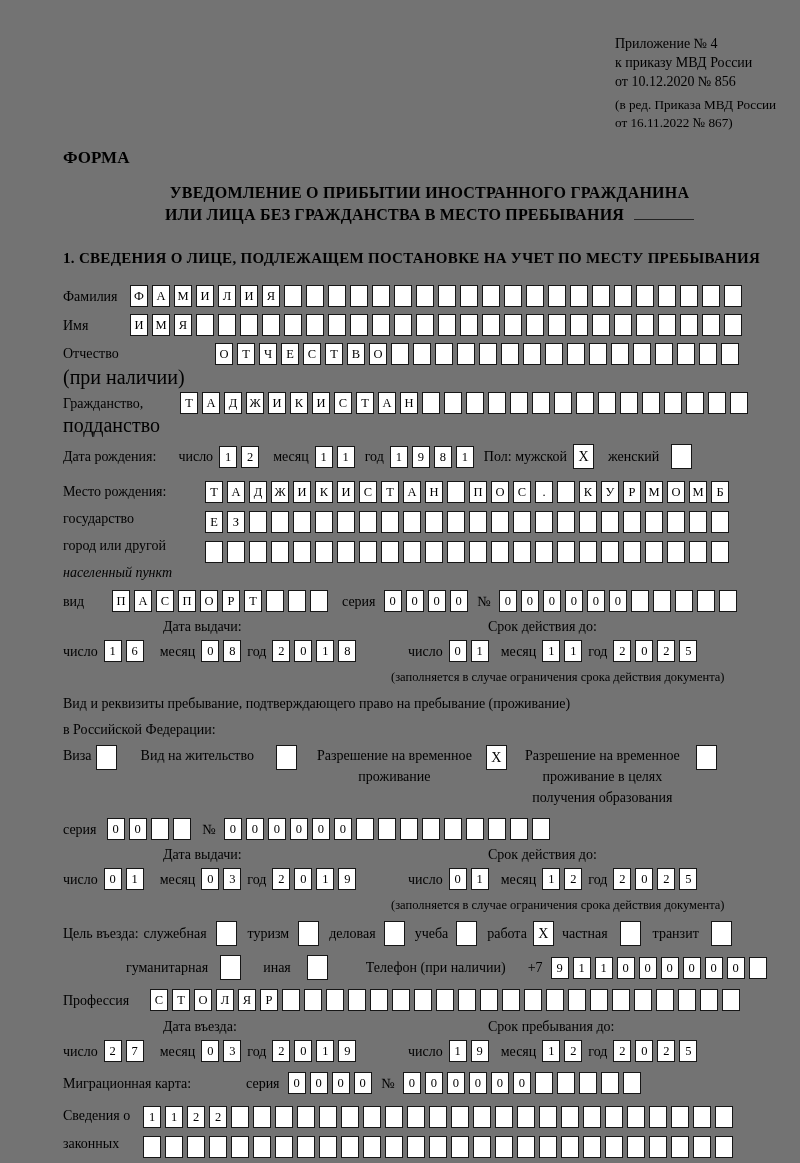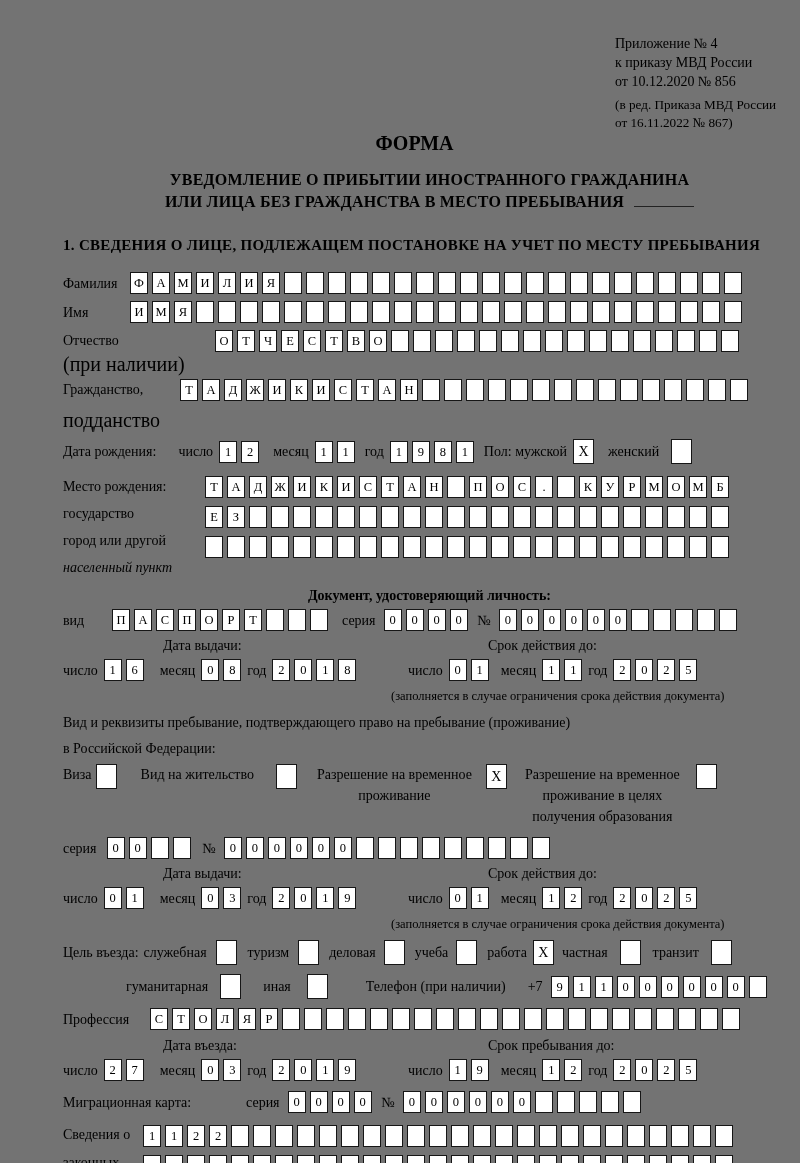--- a/index.html
+++ b/index.html
@@ -26,21 +26,21 @@
   .dg{display:flex;align-items:center;gap:6px;}
   .dates{position:relative;height:26px;margin-bottom:6px;}
   .dates .dg-left{position:absolute;left:0;top:0;}
   .dates .dg-right{position:absolute;left:345px;top:0;}
   .date-heads{position:relative;height:18px;margin-bottom:3px;}
   .date-heads .h1{position:absolute;left:100px;font-size:14px;}
   .date-heads .h2{position:absolute;left:425px;font-size:14px;}
   .note-right{padding-left:328px;margin:-2px 0 8px 0;}
   .header-block{margin-left:552px;font-size:14px;line-height:19px;}
   .header-block .ed{font-size:13.2px;line-height:18px;margin-top:5px;}
-  .forma{text-align:center;padding-right:30px;font-size:20px;}
+  .forma{text-align:left;padding-right:30px;font-size:17px;margin-top:16px;}
   .title{ text-align:center;font-size:16px;line-height:22px;margin-top:14px;letter-spacing:.2px;}
   .blank-line{display:inline-block;width:60px;border-bottom:1.6px solid #222;height:13px;margin-left:10px;}
   .sect{font-size:15px;margin-top:24px;letter-spacing:.3px;}
   .label-col{flex:none;}
   .center-lbl{font-size:14px;line-height:21px;text-align:center;}
 </style>
 </head>
 <body>
 
 <div class="page">
@@ -158,21 +158,21 @@
         <span class="cell"></span>
         <span class="cell"></span>
         <span class="cell"></span>
         <span class="cell"></span>
         <span class="cell"></span>
         <span class="cell"></span>
       </span>
   </div>
   <div class="sub" style="margin-bottom:4px;">(при наличии)</div>
 
-  <div class="row-top" style="margin-bottom:9px;">
+  <div class="row-top" style="margin-bottom:1px;align-items:center;">
     <span class="label-col" style="width:117px;">
       <span class="lbl">Гражданство,</span>
     </span>
     <span class="cells">
         <span class="cell">Т</span>
         <span class="cell">А</span>
         <span class="cell">Д</span>
         <span class="cell">Ж</span>
         <span class="cell">И</span>
         <span class="cell">К</span>
@@ -309,21 +309,20 @@
           <span class="cell"></span>
           <span class="cell"></span>
           <span class="cell"></span>
           <span class="cell"></span>
           <span class="cell"></span>
           <span class="cell"></span>
         </div>
     </span>
   </div>
 
-  <div class="center-lbl b" style="margin-bottom:3px;">Документ, удостоверяющий личность:</div>
 
   <div class="row">
     <span class="lbl label-col" style="width:49px;">вид</span>
     <span class="cells">
         <span class="cell">П</span>
         <span class="cell">А</span>
         <span class="cell">С</span>
         <span class="cell">П</span>
         <span class="cell">О</span>
         <span class="cell">Р</span>

